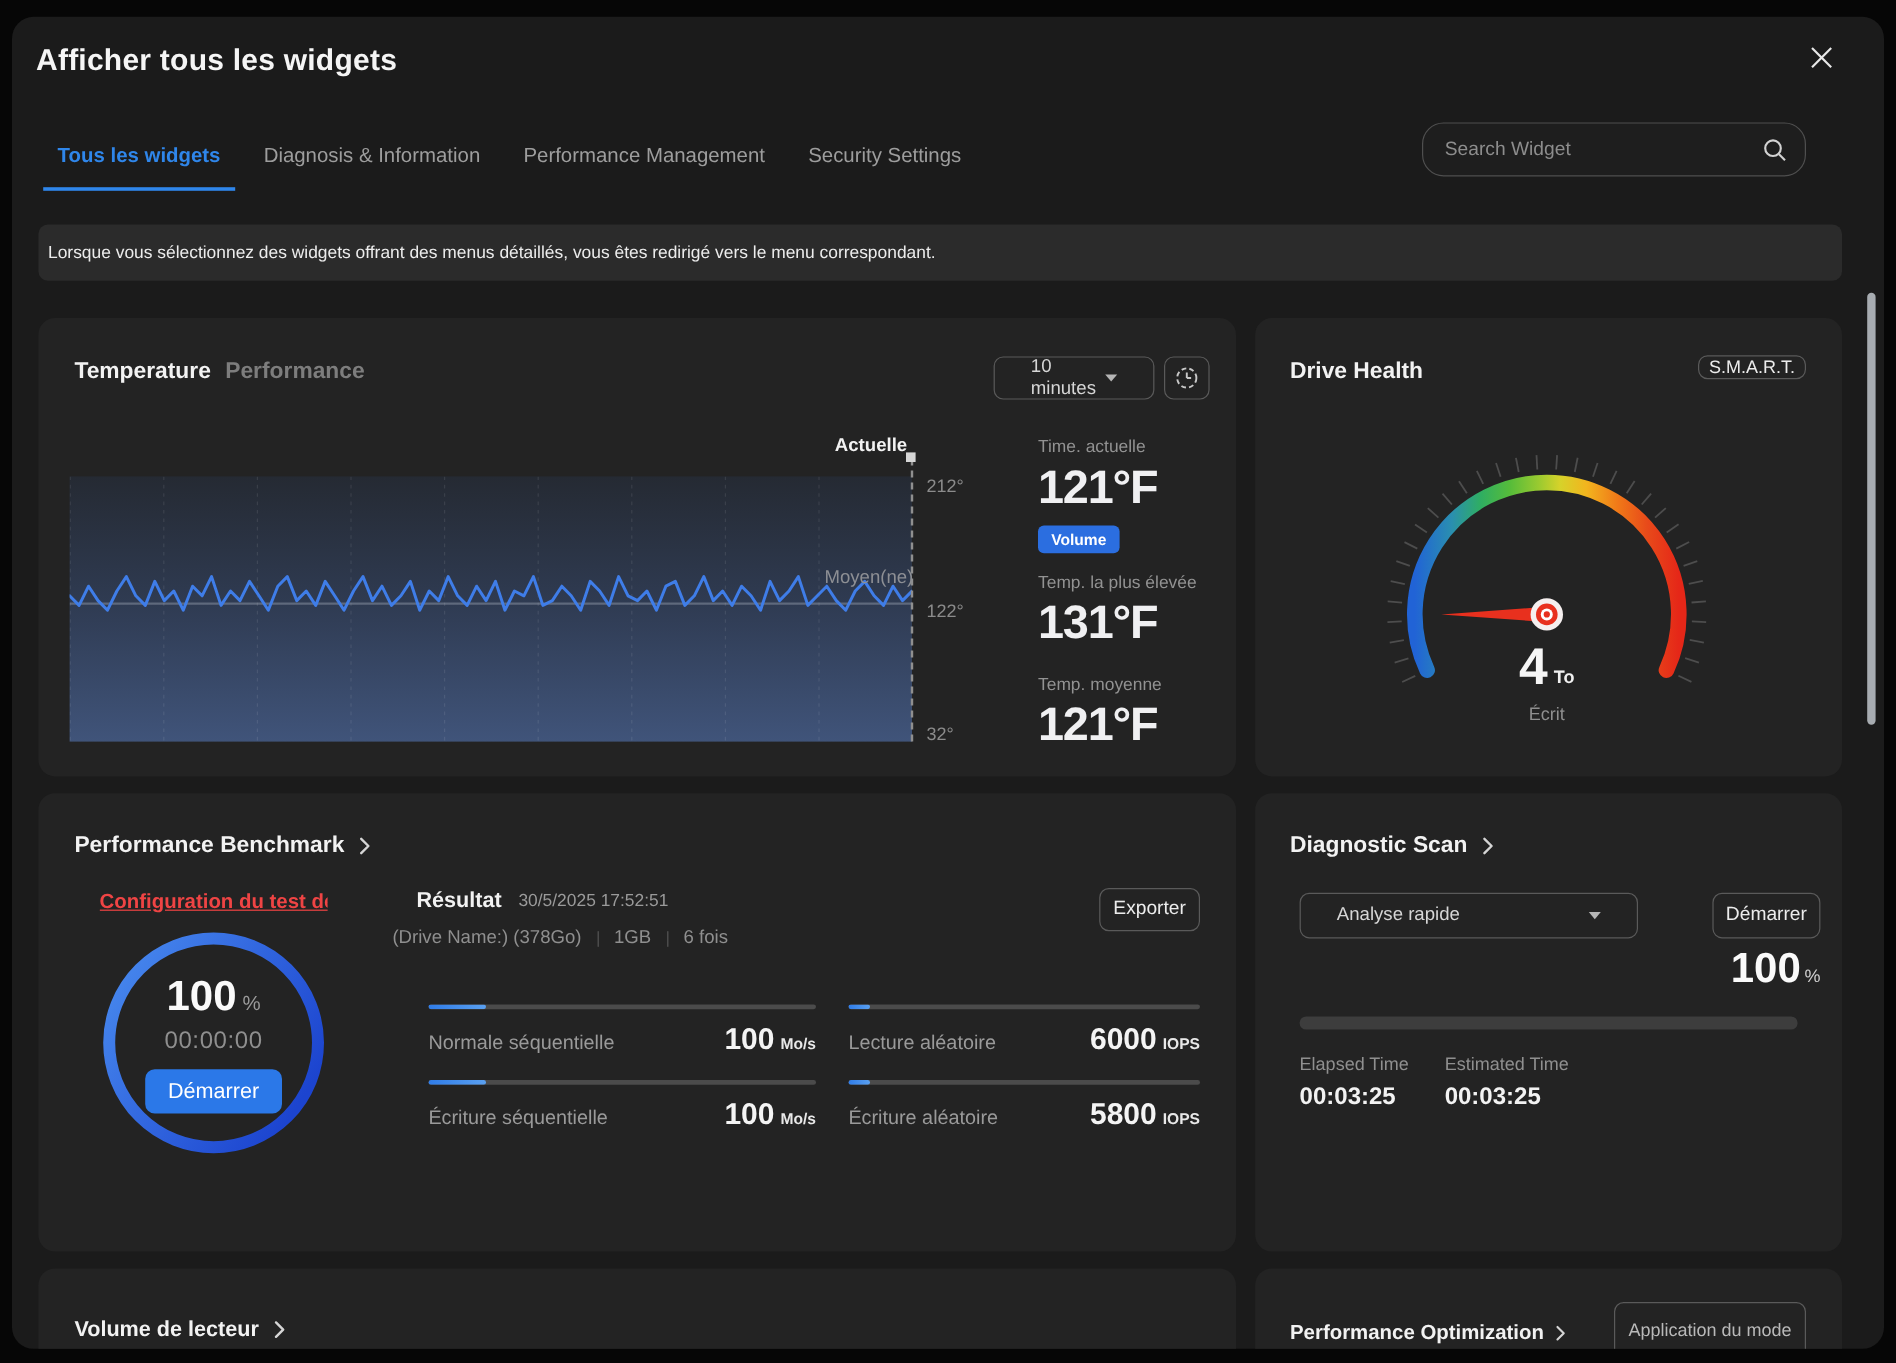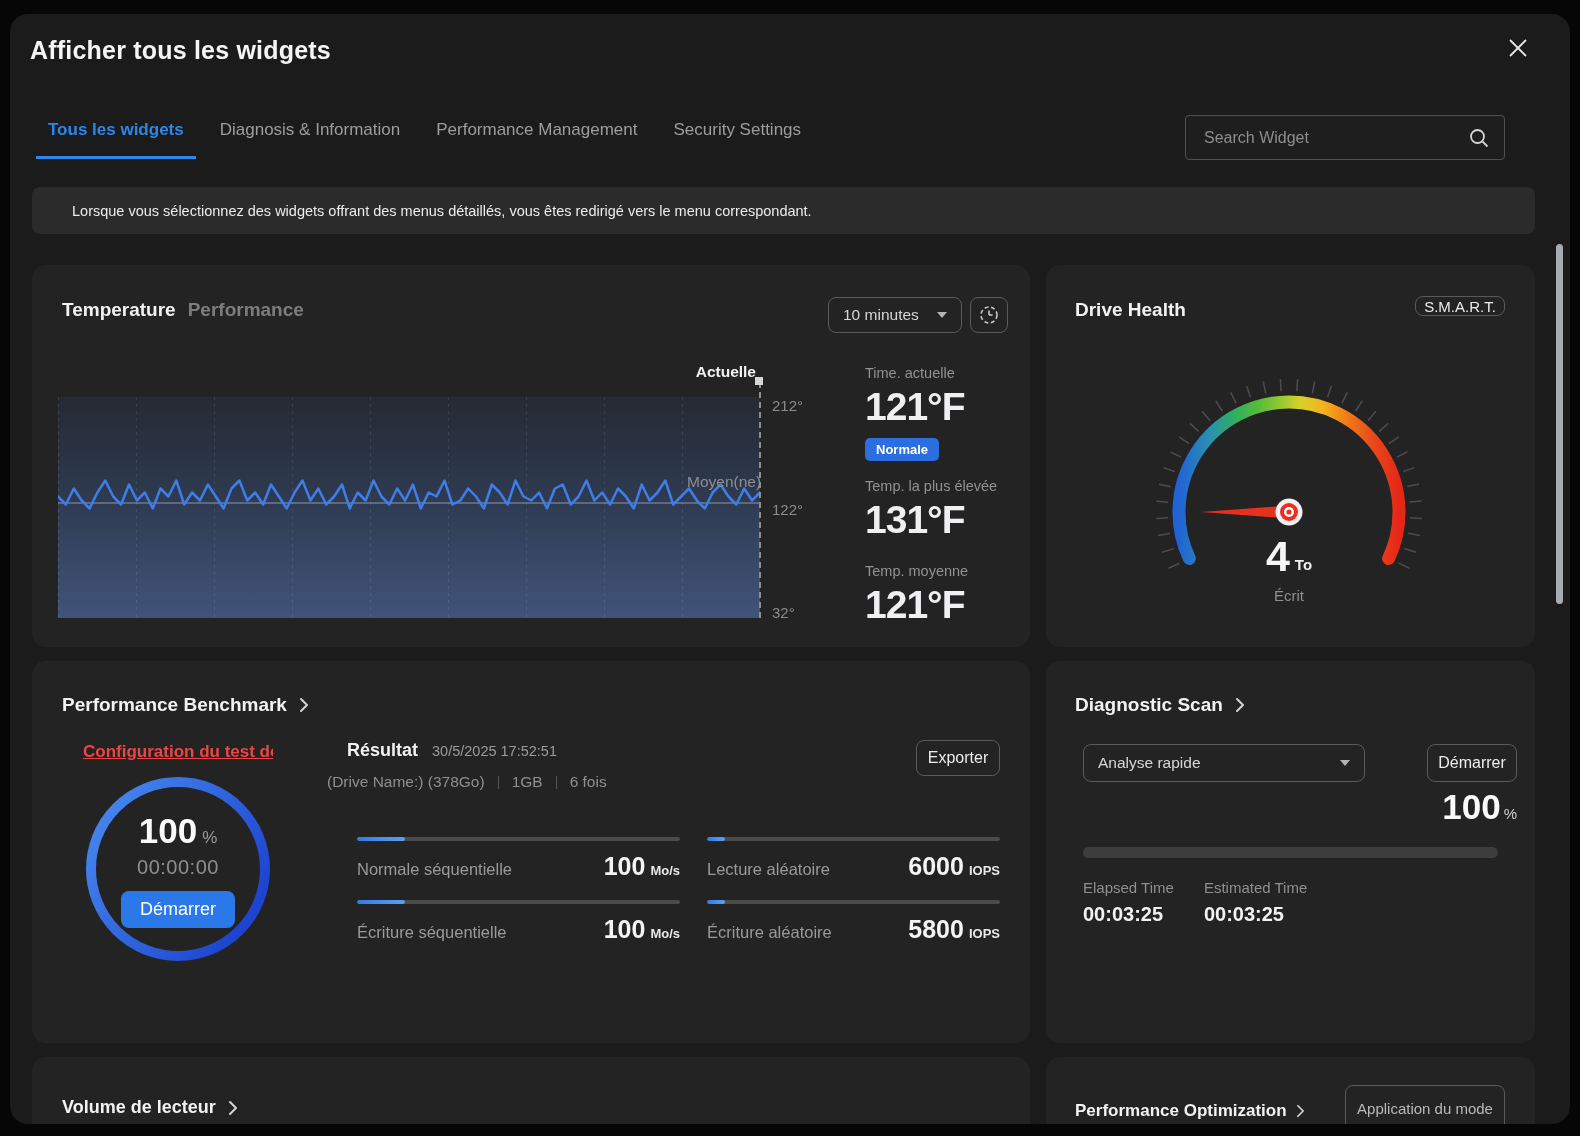--- a/index.html
+++ b/index.html
@@ -8,43 +8,43 @@
   .modal{position:absolute;left:10px;top:14px;width:1560px;height:1110px;background:#1b1b1b;
     border-radius:18px;overflow:hidden;}
   .page-title{position:absolute;left:20px;top:22px;font-size:25px;font-weight:bold;color:#f5f5f5;letter-spacing:.2px;}
   .close-btn{position:absolute;right:38px;top:20px;width:28px;height:28px;cursor:pointer;display:flex;align-items:center;justify-content:center;}
   
   .tabs{position:absolute;left:26px;top:100px;display:flex;align-items:flex-end;}
   .tab{padding:6px 12px 16px 12px;margin-right:12px;font-size:17px;color:#9d9d9d;border-bottom:3px solid transparent;cursor:pointer;}
   .tab.active{color:#2f86ea;font-weight:bold;border-bottom-color:#2f86ea;}
   
   .search-box{position:absolute;left:1175px;top:88px;width:320px;height:45px;border:1px solid #4f4f4f;
-    border-radius:4px;background:#1e1e1e;display:flex;align-items:center;margin-top:13px;}
+    border-radius:18px;background:#1e1e1e;display:flex;align-items:center;}
   .search-box input{flex:1;background:transparent;border:none;outline:none;color:#dcdcdc;font-size:16px;
     padding:0 10px 0 18px;font-family:inherit;}
   .search-box input::placeholder{color:#8d8d8d;}
   .search-icon{margin-right:14px;display:flex;}
   
   .banner{position:absolute;left:22px;top:173px;width:1503px;height:47px;background:#2b2b2b;border-radius:8px;
-    display:flex;align-items:center;padding-left:40px;font-size:14.5px;color:#ececec;}
+    display:flex;align-items:center;padding-left:8px;font-size:14.5px;color:#ececec;}
   
   .card{position:absolute;background:#232323;border-radius:14px;}
   #card-temp{left:22px;top:251px;width:998px;height:382px;}
   #card-health{left:1036px;top:251px;width:489px;height:382px;}
   #card-bench{left:22px;top:647px;width:998px;height:382px;}
   #card-diag{left:1036px;top:647px;width:489px;height:382px;}
   #card-volume{left:22px;top:1043px;width:998px;height:95px;}
   #card-perfopt{left:1036px;top:1043px;width:489px;height:95px;}
   .card-title{font-size:19px;font-weight:bold;color:#f2f2f2;}
   .title-row{position:absolute;display:flex;align-items:center;gap:12px;cursor:pointer;}
   
   .btn-outline{border:1px solid #5a5a5a;border-radius:8px;background:transparent;color:#ececec;
     display:flex;align-items:center;justify-content:center;font-size:15.5px;cursor:pointer;font-family:inherit;}
   .select{border:1px solid #5a5a5a;border-radius:8px;display:flex;align-items:center;color:#d6d6d6;
-    font-size:15.5px;cursor:pointer;position:relative;padding:0 14px;}
+    font-size:15.5px;cursor:pointer;position:relative;padding:0 30px;}
   .caret{width:0;height:0;border-left:5px solid transparent;border-right:5px solid transparent;
     border-top:6px solid #b5b5b5;margin-left:auto;}
   
   .temp-sub{color:#7d7d7d;font-weight:bold;}
   #temp-dropdown{position:absolute;left:796px;top:32px;width:134px;height:36px;}
   #temp-clock{position:absolute;left:938px;top:32px;width:38px;height:36px;}
   .chart-area{position:absolute;left:26px;top:132px;width:702px;height:221px;
     background:linear-gradient(180deg,#252a33 0%,#2f3b52 48%,#40547a 100%);}
   .chart-area svg{position:absolute;inset:0;}
   .marker-line{position:absolute;left:727px;top:117px;height:236px;border-left:2px dashed #8f8f8f;}
@@ -183,21 +183,21 @@
     <div class="marker-dot"></div>
     <div class="marker-label">Actuelle</div>
     <div class="axis-tick" style="top:132px;">212°</div>
     <div class="axis-tick" style="top:236px;">122°</div>
     <div class="axis-tick" style="top:339px;">32°</div>
 
     <div class="temp-stats">
       <div>
         <div class="stat-label">Time. actuelle</div>
         <div class="stat-value">121°F</div>
-        <span class="badge">Normale</span>
+        <span class="badge">Volume</span>
       </div>
       <div style="margin-top:17px;">
         <div class="stat-label">Temp. la plus élevée</div>
         <div class="stat-value">131°F</div>
       </div>
       <div style="margin-top:21px;">
         <div class="stat-label">Temp. moyenne</div>
         <div class="stat-value">121°F</div>
       </div>
     </div>

